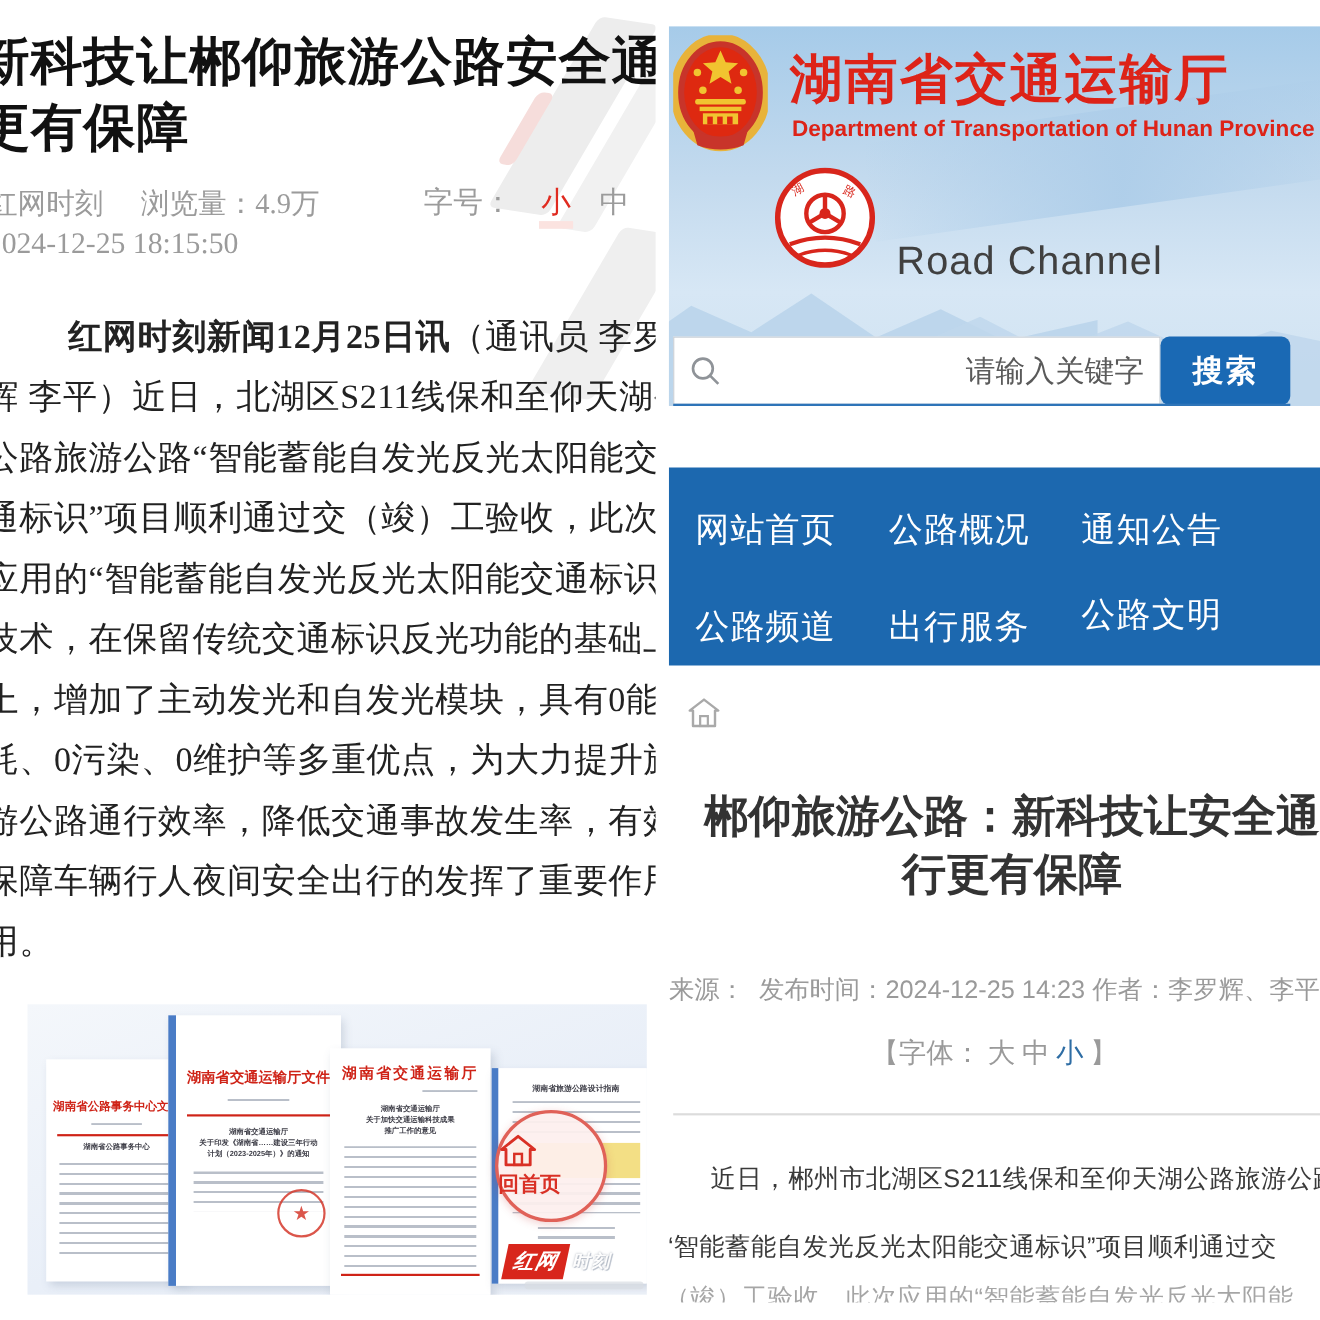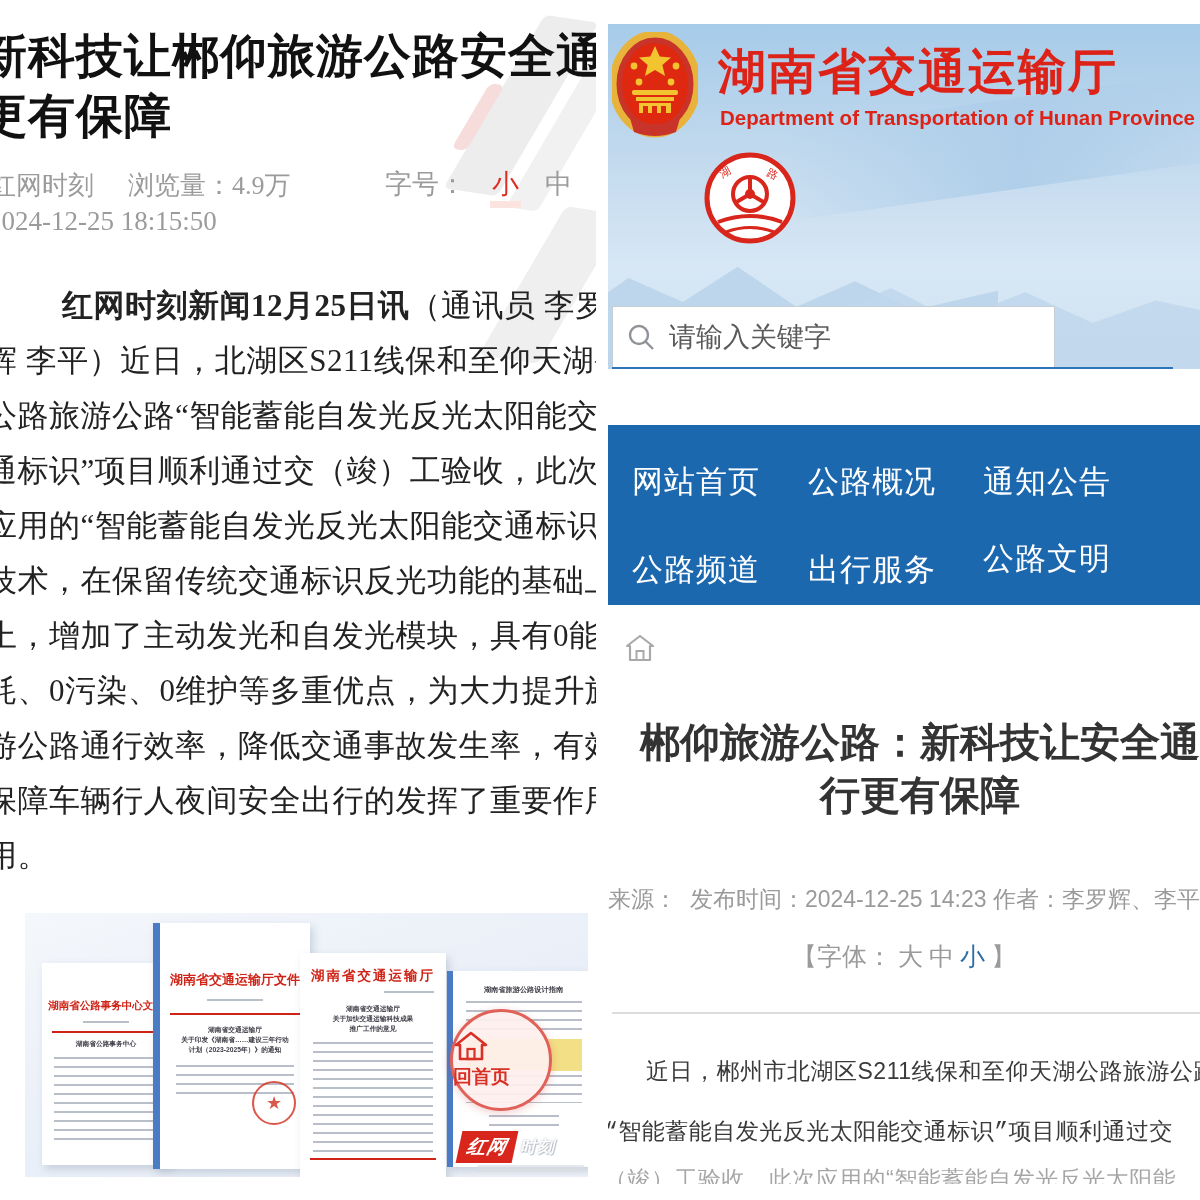--- a/index.html
+++ b/index.html
@@ -64,42 +64,42 @@
   .streak{left:180px;top:70px;width:520px;height:90px;background:linear-gradient(100deg,rgba(255,255,255,0) 0%,rgba(173,205,233,.9) 45%,rgba(255,255,255,0) 90%);transform:rotate(-8deg);}
   .org-cn{position:absolute;left:110px;top:16px;color:#dd2318;font-size:48px;font-weight:bold;white-space:nowrap;letter-spacing:2px;}
   .org-en{position:absolute;left:112px;top:82px;color:#dd2318;font-size:20.5px;font-weight:bold;white-space:nowrap;}
   .channel-cn{position:absolute;left:205px;top:126px;color:#e3261b;font-size:56px;font-weight:bold;letter-spacing:6px;white-space:nowrap;}
   .channel-en{position:absolute;left:207px;top:192px;color:#404040;font-size:36px;white-space:nowrap;letter-spacing:1px;}
   .emblem{position:absolute;left:4px;top:8px;}
   .roadlogo{position:absolute;left:96px;top:128px;}
   .search-row{position:absolute;left:4px;top:282px;width:561px;height:62px;}
   .search-input{position:absolute;left:0;top:0;width:443px;height:62px;box-sizing:border-box;
      border:1px solid #c6cdd4;background:#fff;padding:0 14px 0 56px;font-size:27px;color:#333;outline:none;
-     font-family:Liberation Sans, sans-serif;}
+     font-family:Liberation Sans, sans-serif;text-align:right;}
   .search-input::placeholder{color:#5a5a5a;opacity:1;}
   .mag{position:absolute;left:14px;top:16px;}
   .search-btn{position:absolute;left:443px;top:0;width:118px;height:62px;background:#1a69b4;border:none;
      border-radius:8px;color:#fff;font-size:28px;font-weight:bold;letter-spacing:2px;cursor:pointer;
      font-family:"Liberation Sans",sans-serif;}
   .search-underline{position:absolute;left:0;top:61px;width:561px;height:3px;background:#2e74b8;}
   .nav{position:absolute;left:0;top:425px;width:592px;height:180px;background:#1c68af;}
   .nav .cell{position:absolute;color:#fff;font-size:31px;white-space:nowrap;cursor:pointer;letter-spacing:1px;}
   .crumbs{position:absolute;left:16px;top:632px;display:flex;align-items:center;color:#9a9a9a;font-size:27px;white-space:pre;}
   .crumbs svg{margin-right:14px;}
   .r-title{position:absolute;left:11px;top:700px;width:570px;margin:16px;text-align:center;
      color:#333;font-size:40px;font-weight:bold;line-height:53px;}
   .r-meta{position:absolute;left:0;top:884px;width:592px;text-align:center;color:#9a9a9a;font-size:23px;white-space:pre;}
   .r-fontbar{position:absolute;left:0;top:940px;width:592px;text-align:center;color:#9a9a9a;font-size:25px;}
   .r-fontbar span{margin:0 3px;}
   .r-fontbar .fs-small{color:#2e6da4;}
   .r-divider{position:absolute;left:4px;top:1012px;width:588px;height:2px;background:#dcdcdc;}
   .r-body{position:absolute;left:0;top:1040px;width:592px;color:#3a3a3a;font-size:23px;}
   .r-line{height:62px;line-height:62px;white-space:nowrap;letter-spacing:0.5px;}
   .r-line1{padding-left:38px;}
-  .r-line2{margin-left:-4px;font-family:Liberation Mono, monospace;}
+  .r-line2{margin-left:-4px;}
   .r-line3{margin-left:-4px;opacity:.45;height:20px;overflow:hidden;line-height:30px;}
 </style>
 </head>
 <body>
 
 <section class="left-panel">
   <div class="wm wm1"></div>
   <div class="wm wm2"></div>
   <div class="wm wm3"></div>
   <div class="wm wm4"></div>
@@ -224,27 +224,29 @@
       <circle cx="46" cy="42" r="17" fill="none" stroke="#d8261c" stroke-width="4"></circle>
       <circle cx="46" cy="42" r="5" fill="#d8261c"></circle>
       <line x1="46" y1="42" x2="46" y2="26" stroke="#d8261c" stroke-width="4"></line>
       <line x1="46" y1="42" x2="32.5" y2="50" stroke="#d8261c" stroke-width="4"></line>
       <line x1="46" y1="42" x2="59.5" y2="50" stroke="#d8261c" stroke-width="4"></line>
       <path d="M14 70 q32 -12 64 0" fill="none" stroke="#d8261c" stroke-width="4"></path>
       <path d="M22 80 q24 -9 48 0" fill="none" stroke="#d8261c" stroke-width="3"></path>
       <text x="18" y="26" font-size="11" fill="#d8261c" transform="rotate(-28 18 26)">湖</text>
       <text x="62" y="23" font-size="11" fill="#d8261c" transform="rotate(26 62 23)">路</text>
     </svg>
+    <div class="channel-en">Road Channel</div>
 
     <div class="search-row">
       <input class="search-input" type="text" placeholder="请输入关键字" style="">
       <svg class="mag" width="30" height="30" viewBox="0 0 30 30">
         <circle cx="13" cy="13" r="9" fill="none" stroke="#8f9398" stroke-width="2.4"></circle>
         <line x1="19.5" y1="19.5" x2="27" y2="27" stroke="#8f9398" stroke-width="2.4"></line>
       </svg>
+      <button class="search-btn">搜索</button>
       <div class="search-underline"></div>
     </div>
   </div>
 
   <nav class="nav">
     <span class="cell" style="left:24px;top:36px;">网站首页</span>
     <span class="cell" style="left:200px;top:36px;">公路概况</span>
     <span class="cell" style="left:375px;top:36px;">通知公告</span>
     <span class="cell" style="left:24px;top:124px;">公路频道</span>
     <span class="cell" style="left:200px;top:124px;">出行服务</span>

